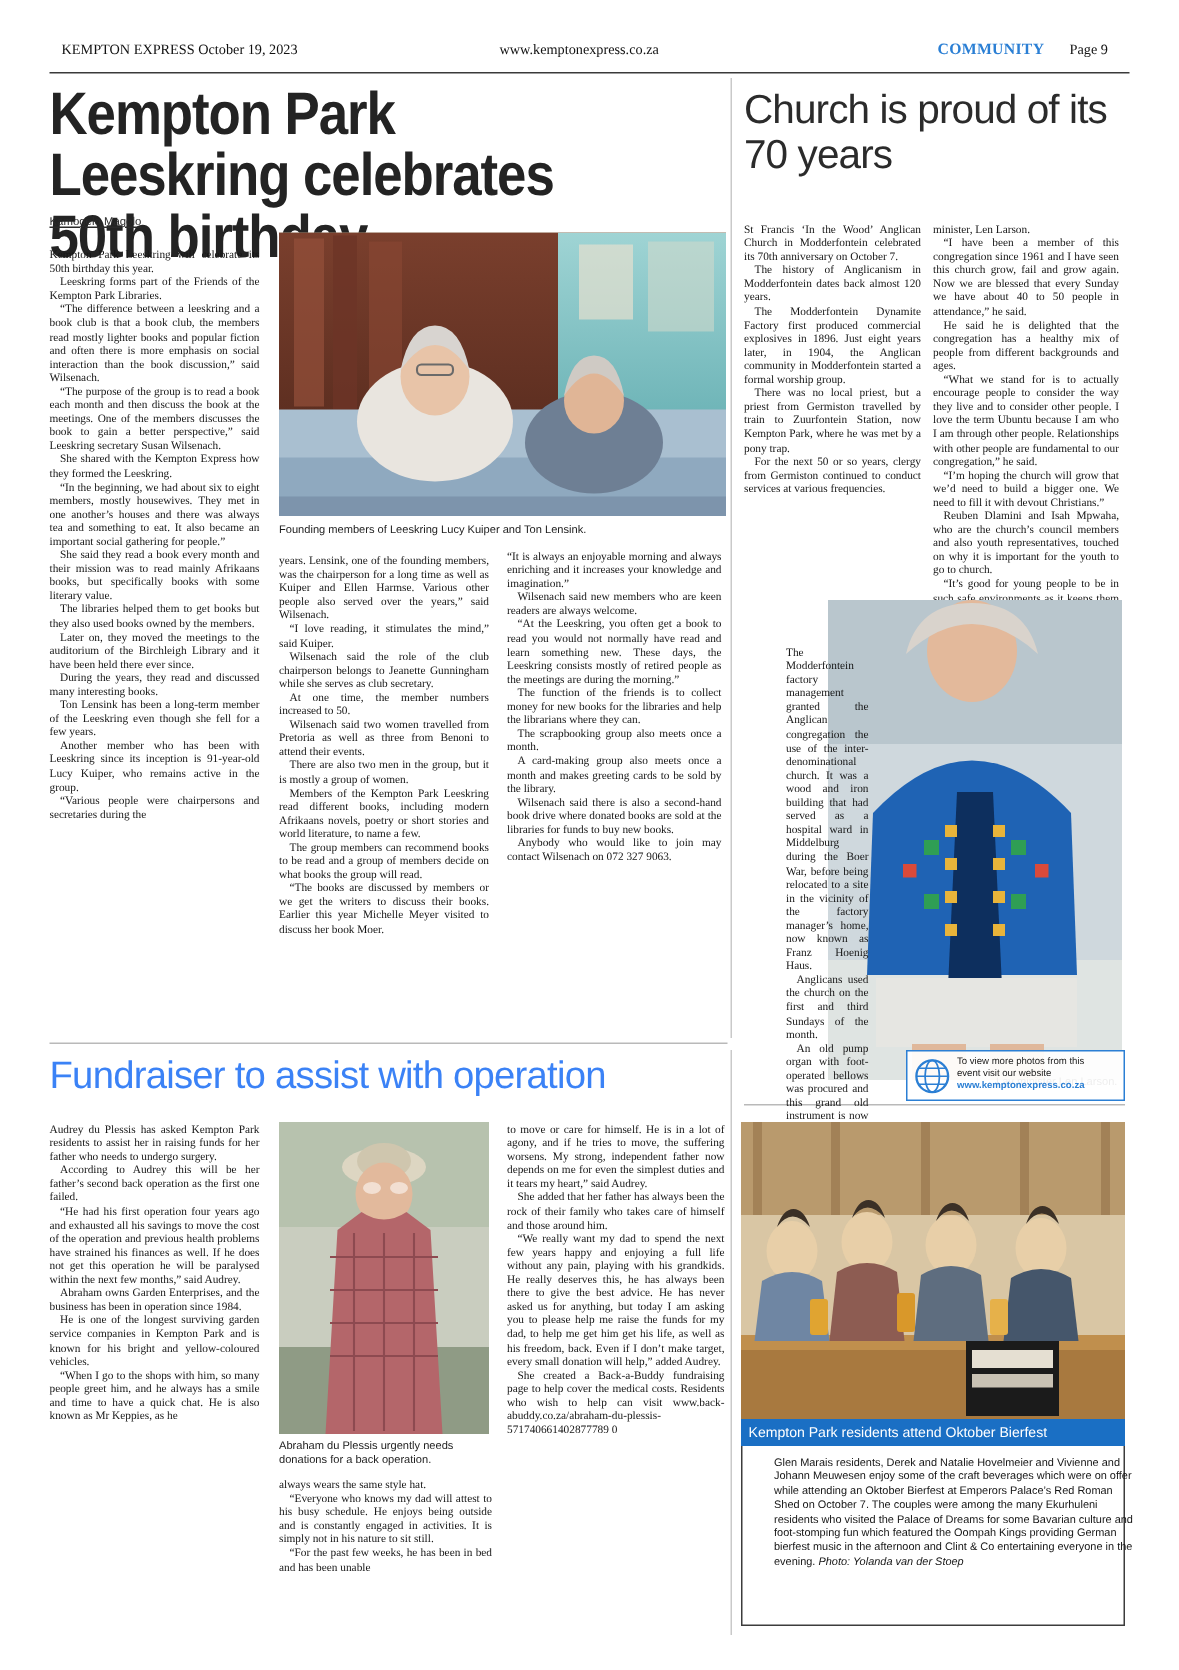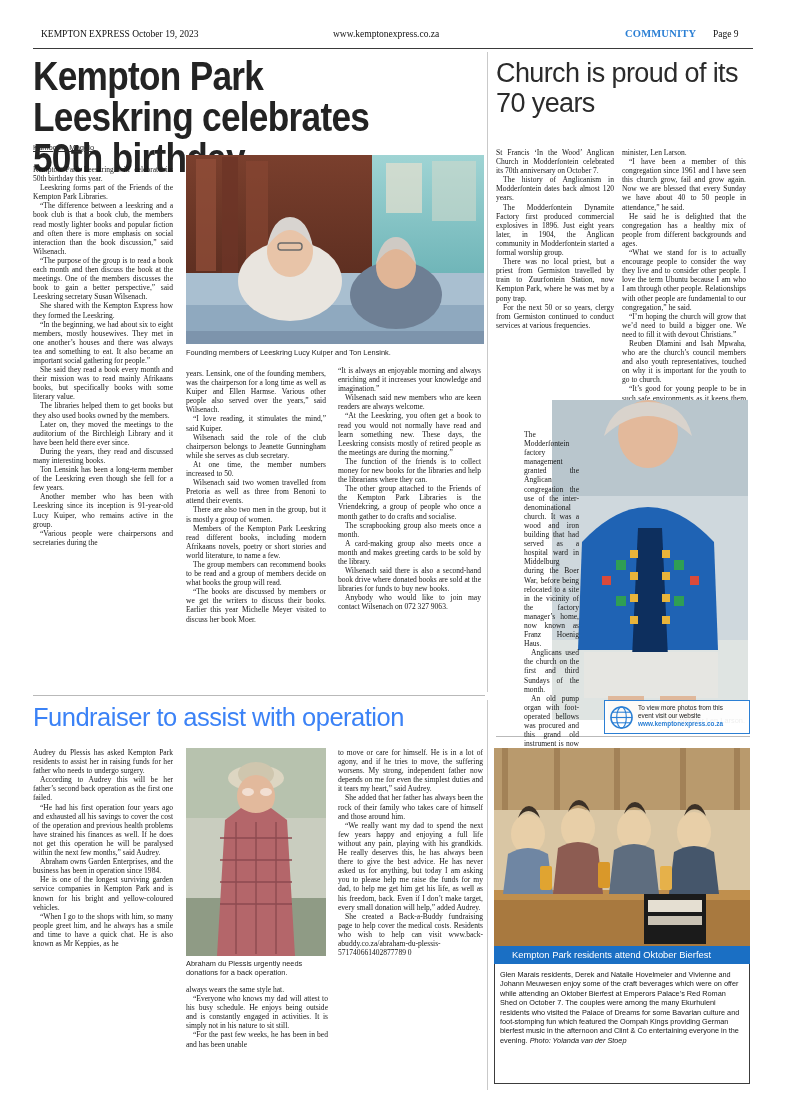--- a/index.html
+++ b/index.html
@@ -204,35 +204,35 @@
   .bier-bar {
     position: absolute;
     left: 494px; top: 946px;
     width: 256px; height: 18px;
     background: #1a6fc4;
     color: #fff;
     font-family: "Liberation Sans", sans-serif;
     font-size: 9.4px;
     font-weight: 400;
     line-height: 18px;
-    padding-left: 18px;
+    padding-left: 5px;
     box-sizing: border-box;
     white-space: nowrap;
   }
   .bier-box {
     position: absolute;
     left: 494px; top: 964px;
     width: 256px; height: 120px;
     border: 1px solid #3c3c3c;
     border-top: none;
     box-sizing: border-box;
   }
   .bier-txt {
     position: absolute;
-    left: 500px; top: 970px;
+    left: 516px; top: 970px;
     width: 243px;
     font-family: "Liberation Sans", sans-serif;
     font-size: 7.3px;
     line-height: 9.4px;
     color: #151515;
     text-align: left;
   }
   .bier-txt .italic { font-style: italic; }
 </style>
 </head>
@@ -311,21 +311,20 @@
       <p>There are also two men in the group, but it is mostly a group of women.</p>
       <p>Members of the Kempton Park Leeskring read different books, including modern Afrikaans novels, poetry or short stories and world literature, to name a few.</p>
       <p>The group members can recommend books to be read and a group of members decide on what books the group will read.</p>
       <p>“The books are discussed by members or we get the writers to discuss their books. Earlier this year Michelle Meyer visited to discuss her book Moer.</p>
     </div>
   <div class="col a1c3">
       <p class="first">“It is always an enjoyable morning and always enriching and it increases your knowledge and imagination.”</p>
       <p>Wilsenach said new members who are keen readers are always welcome.</p>
       <p>“At the Leeskring, you often get a book to read you would not normally have read and learn something new. These days, the Leeskring consists mostly of retired people as the meetings are during the morning.”</p>
       <p>The function of the friends is to collect money for new books for the libraries and help the librarians where they can.</p>
-      <p>The other group attached to the Friends of the Kempton Park Libraries is the Vriendekring, a group of people who once a month gather to do crafts and socialise.</p>
       <p>The scrapbooking group also meets once a month.</p>
       <p>A card-making group also meets once a month and makes greeting cards to be sold by the library.</p>
       <p>Wilsenach said there is also a second-hand book drive where donated books are sold at the libraries for funds to buy new books.</p>
       <p>Anybody who would like to join may contact Wilsenach on 072 327 9063.</p>
     </div>
 
   <div class="vrule" style="left:487px; top:52px; height:640px;"></div>
   <div class="vrule" style="left:487px; top:700px; height:390px;"></div>
   <div class="hrule" style="left:33px; top:695px; width:452px;"></div>
   <div class="hrule" style="left:496px; top:736px; width:254px;"></div>
@@ -431,21 +430,21 @@
       </g>
       <ellipse cx="62" cy="44" rx="6" ry="4" fill="#fff" opacity=".55"></ellipse>
       <ellipse cx="80" cy="44" rx="6" ry="4" fill="#fff" opacity=".55"></ellipse>
     </svg>
   </div>
   <div class="cap cap-fund">Abraham du Plessis urgently needs donations for a back operation.</div>
 
   <div class="col fd-c1">
       <p class="first">Audrey du Plessis has asked Kempton Park residents to assist her in raising funds for her father who needs to undergo surgery.</p>
       <p>According to Audrey this will be her father’s second back operation as the first one failed.</p>
-      <p>“He had his first operation four years ago and exhausted all his savings to cover the cost of the operation and previous health problems have strained his finances as well. If he does not get this operation he will be paralysed within the next few months,” said Audrey.</p>
+      <p>“He had his first operation four years ago and exhausted all his savings to move the cost of the operation and previous health problems have strained his finances as well. If he does not get this operation he will be paralysed within the next few months,” said Audrey.</p>
       <p>Abraham owns Garden Enterprises, and the business has been in operation since 1984.</p>
       <p>He is one of the longest surviving garden service companies in Kempton Park and is known for his bright and yellow-coloured vehicles.</p>
       <p>“When I go to the shops with him, so many people greet him, and he always has a smile and time to have a quick chat. He is also known as Mr Keppies, as he</p>
     </div>
   <div class="col fd-c2b">
       <p class="first">always wears the same style hat.</p>
       <p>“Everyone who knows my dad will attest to his busy schedule. He enjoys being outside and is constantly engaged in activities. It is simply not in his nature to sit still.</p>
       <p>“For the past few weeks, he has been in bed and has been unable</p>
     </div>
   <div class="col fd-c3">

